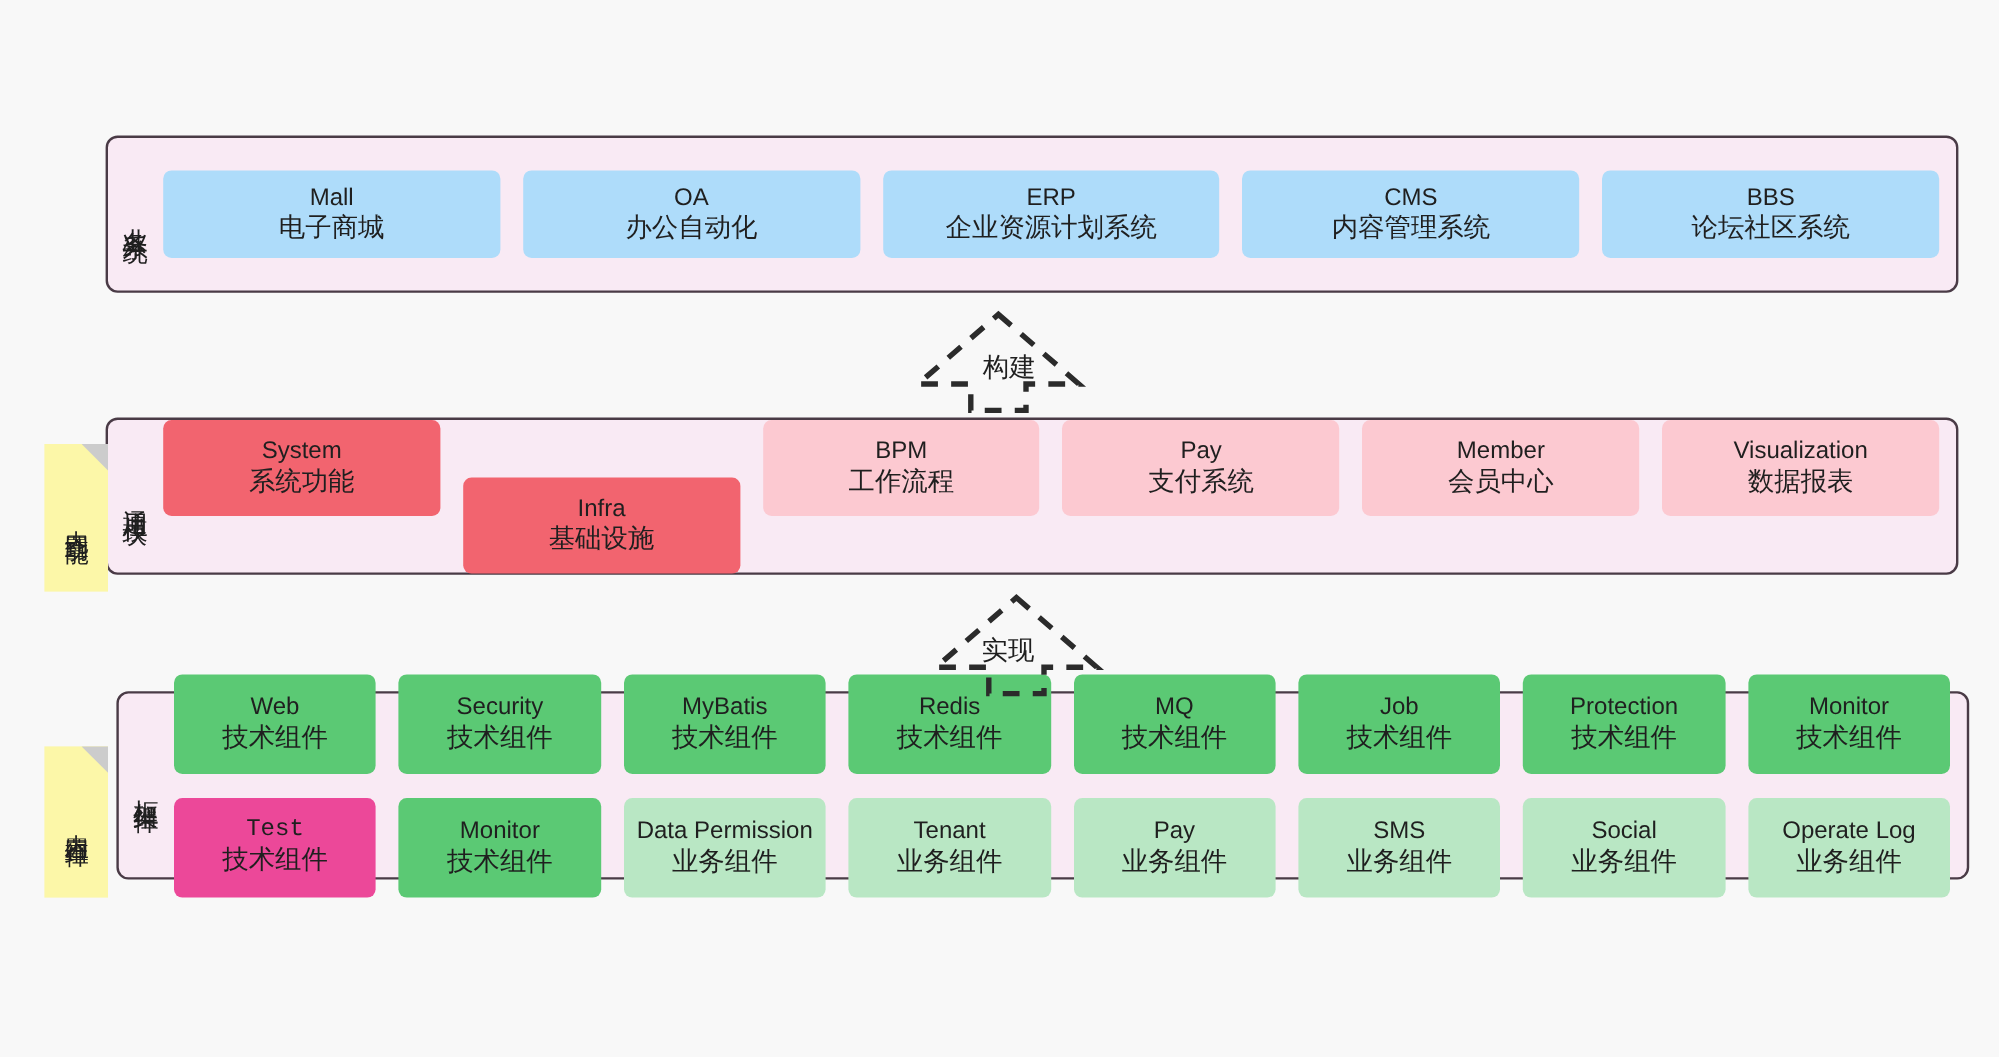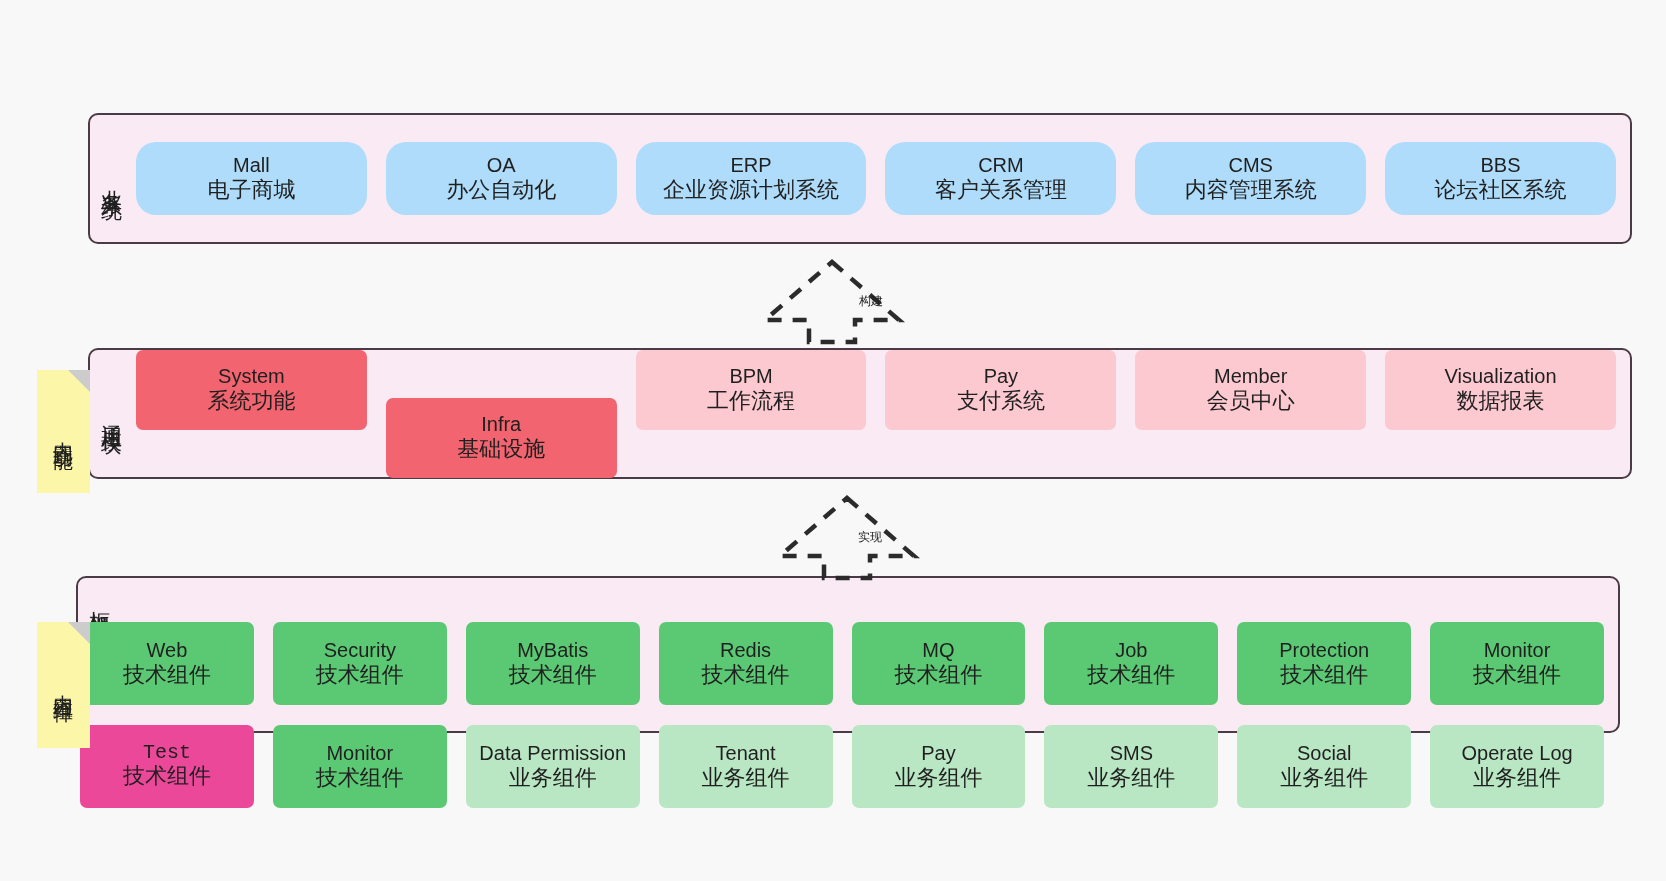--- a/index.html
+++ b/index.html
@@ -66,30 +66,30 @@
     color: #1f1f1f;
     line-height: 1.22;
     box-sizing: border-box;
     padding: 4px 6px;
   }
   .cell .t1 { font-size: 20px; }
   .cell .t2 { font-size: 22px; }
 
   
   #layer1 { left: 88px; top: 113px; width: 1544px; height: 131px; }
-  #layer1 .cell { height: 73px; background: #aedcfa; border-radius: 20px; }
+  #layer1 .cell { height: 73px; background: #aedcfa; }
 
   
   #layer2 { left: 88px; top: 348px; width: 1544px; height: 131px; }
   #layer2 .cell { height: 80px; }
   .c-red { background: #f2646f; }
   .c-pink { background: #fcc9d1; }
 
   
-  #layer3 { left: 76px; top: 576px; width: 1544px; height: 157px; flex-direction: column; }
+  #layer3 { left: 97px; top: 576px; width: 1544px; height: 157px; }
   #layer3 .cell { height: 83px; }
   .c-green { background: #5bc974; }
   .c-lgreen { background: #b9e7c4; }
 
   
   .note {
     position: absolute;
     background: #fcf7a8;
     box-sizing: border-box;
     display: flex;
@@ -115,27 +115,26 @@
   #note2 { left: 37px; top: 622px; width: 53px; height: 126px; }
 
   
   .arrow {
     position: absolute;
     z-index: 2;
   }
   .arrow svg { display: block; }
   .arrow-label {
     position: absolute;
-    font-size: 12px;
+    font-size: 22px;
     color: #1f1f1f;
     background: transparent;
     white-space: nowrap;
     line-height: 1;
     user-select: none;
-    margin-left: 40px;
   }
   #arrow1 { left: 757px; top: 256px; width: 150px; height: 90px; }
   #arrow1 .arrow-label { left: 62px; top: 39px; }
   #arrow2 { left: 772px; top: 492px; width: 150px; height: 90px; }
   #arrow2 .arrow-label { left: 46px; top: 39px; }
 </style>
 </head>
 <body style="background: rgb(248, 248, 248);">
 
 <div class="canvas">
@@ -150,24 +149,20 @@
         </div>
         <div class="cell" style="background: rgb(174, 220, 250);">
           <span class="t1">OA</span>
           <span class="t2">办公自动化</span>
         </div>
         <div class="cell" style="background: rgb(174, 220, 250);">
           <span class="t1">ERP</span>
           <span class="t2">企业资源计划系统</span>
         </div>
         <div class="cell" style="background: rgb(174, 220, 250);">
-          <span class="t1">CRM</span>
-          <span class="t2">客户关系管理</span>
-        </div>
-        <div class="cell" style="background: rgb(174, 220, 250);">
           <span class="t1">CMS</span>
           <span class="t2">内容管理系统</span>
         </div>
         <div class="cell" style="background: rgb(174, 220, 250);">
           <span class="t1">BBS</span>
           <span class="t2">论坛社区系统</span>
         </div>
       </div>
     </div>
   </div>

